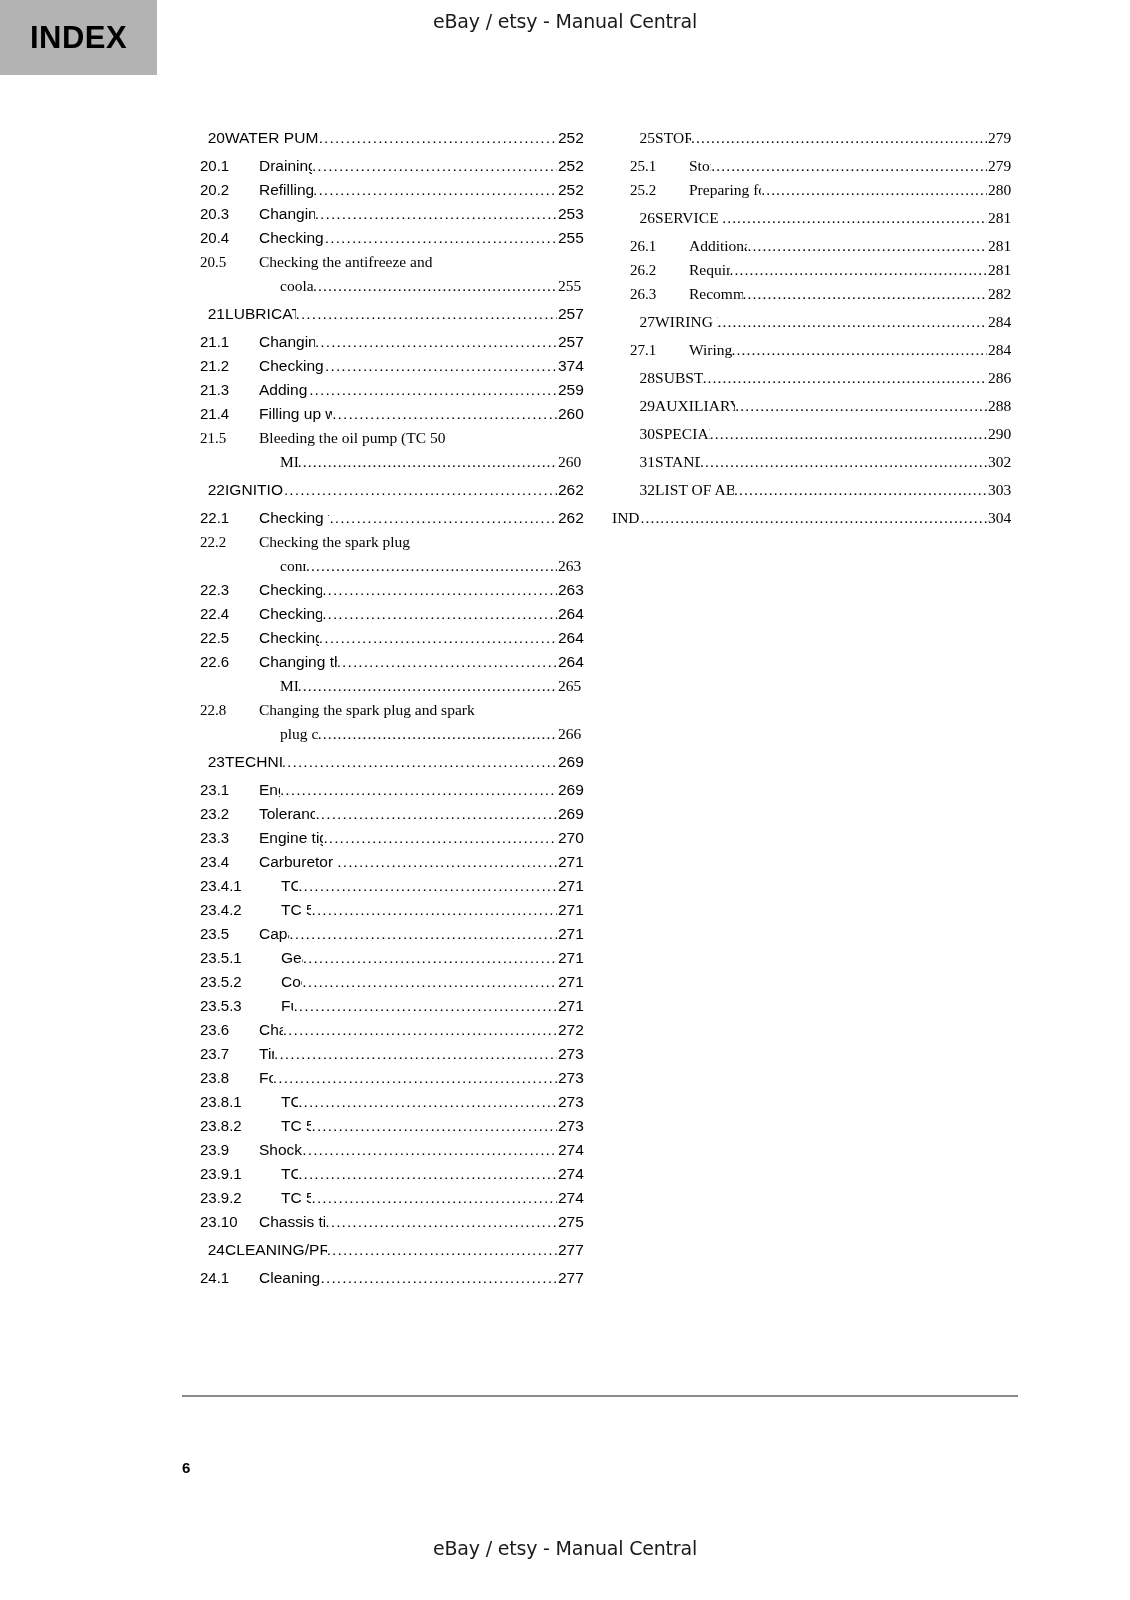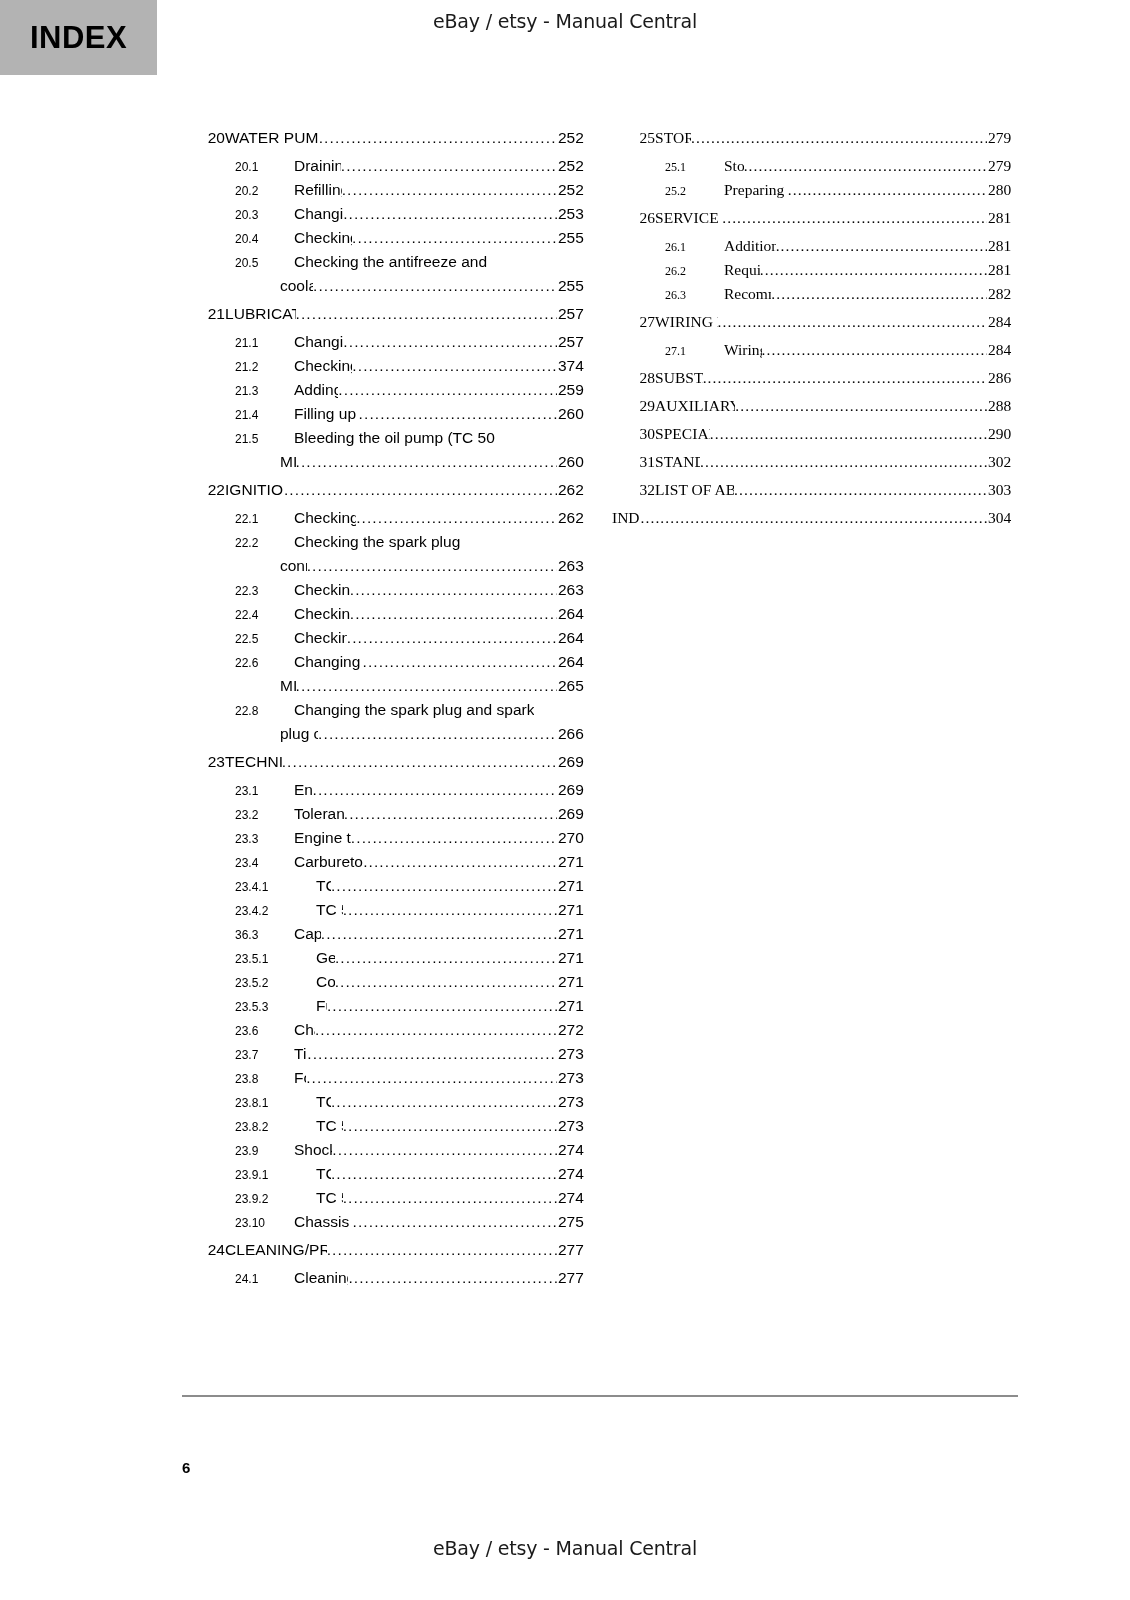--- a/index.html
+++ b/index.html
@@ -81,22 +81,22 @@
   }
   .lvl1 .title {
     font-size: 15.5px;
     letter-spacing: 0.05px;
   }
 
   
   .lvl2 .num {
     width: 59px;
     flex: 0 0 59px;
-    margin-left: 53px;
-    font-size: 12px;
+    margin-left: 18px;
+    font-size: 15px;
   }
   .lvl2 .title { font-size: 15.5px; }
   .lvl2.deep .title { padding-left: 22px; }
 
   
   .lvl0 .num {
     width: 0;
     flex: 0 0 0;
   }
   .lvl0 .title { font-size: 15.5px; }
@@ -123,20 +123,21 @@
     flex: 0 0 34px;
     width: 34px;
     font-size: 15.5px;
   }
 
   
   .toc-row.two-line {
     display: block;
     height: auto;
     line-height: 24px;
+    font-family: Liberation Serif, serif;
   }
   .toc-row.two-line .tl-first {
     display: flex;
     align-items: baseline;
     height: 24px;
   }
   .toc-row.two-line .tl-second {
     display: flex;
     align-items: baseline;
     height: 24px;
@@ -382,21 +383,21 @@
         <span class="dots"></span>
         <span class="pageno">271</span>
       </div>
       <div class="toc-row lvl2 deep">
         <span class="num">23.4.2</span>
         <span class="title">TC 50 MINI</span>
         <span class="dots"></span>
         <span class="pageno">271</span>
       </div>
       <div class="toc-row lvl2">
-        <span class="num">36.3</span>
+        <span class="num">23.5</span>
         <span class="title">Capacities</span>
         <span class="dots"></span>
         <span class="pageno">271</span>
       </div>
       <div class="toc-row lvl2 deep">
         <span class="num">23.5.1</span>
         <span class="title">Gear oil</span>
         <span class="dots"></span>
         <span class="pageno">271</span>
       </div>

